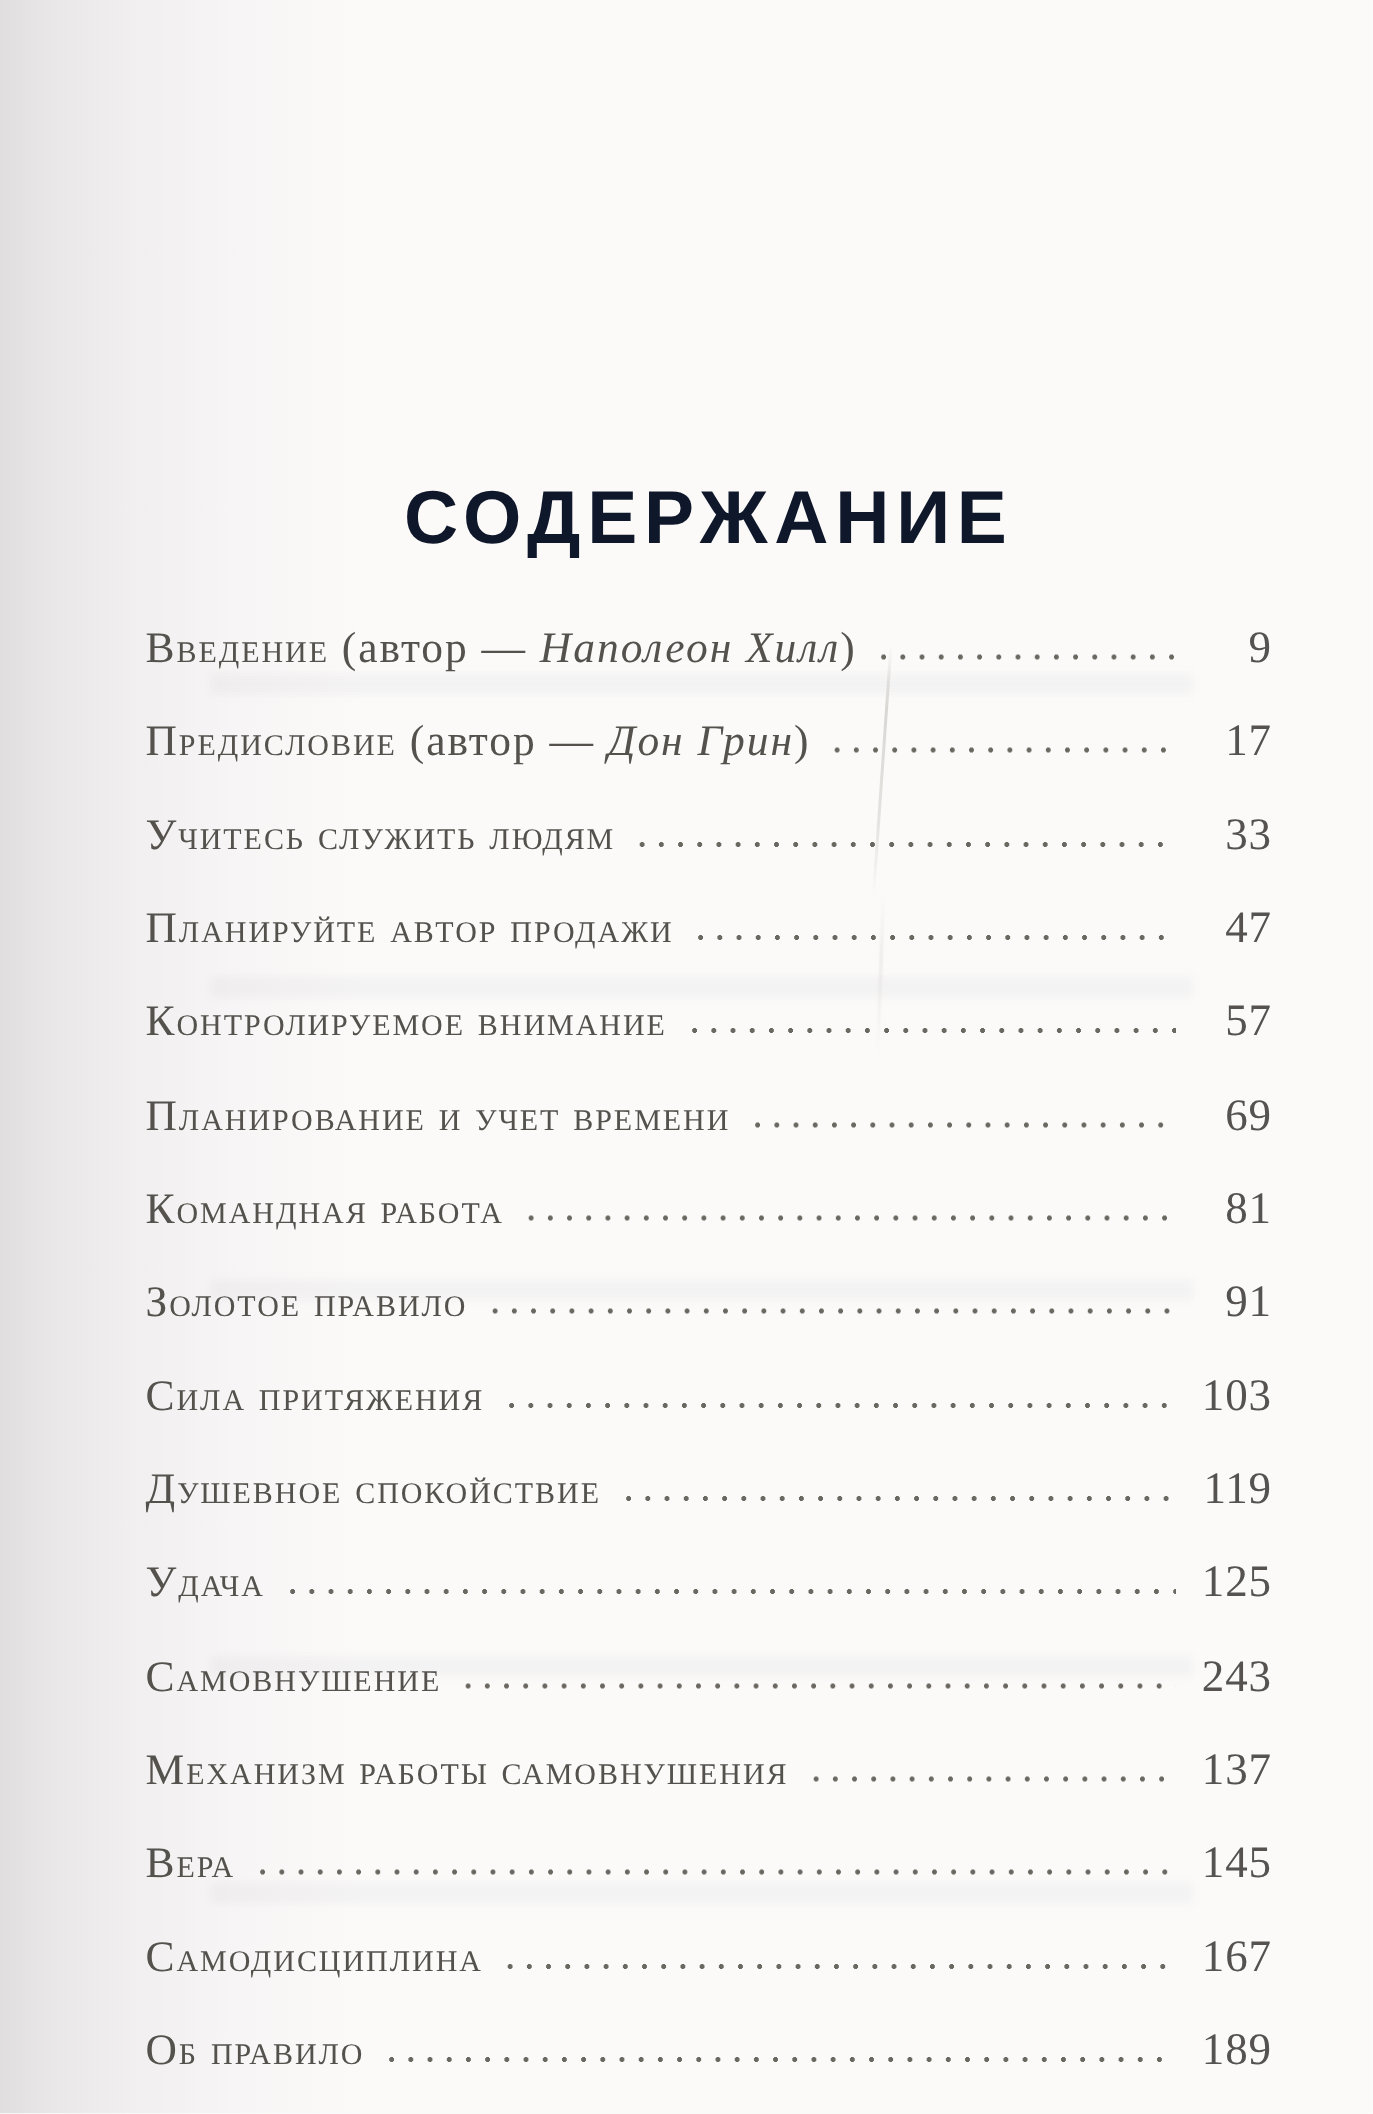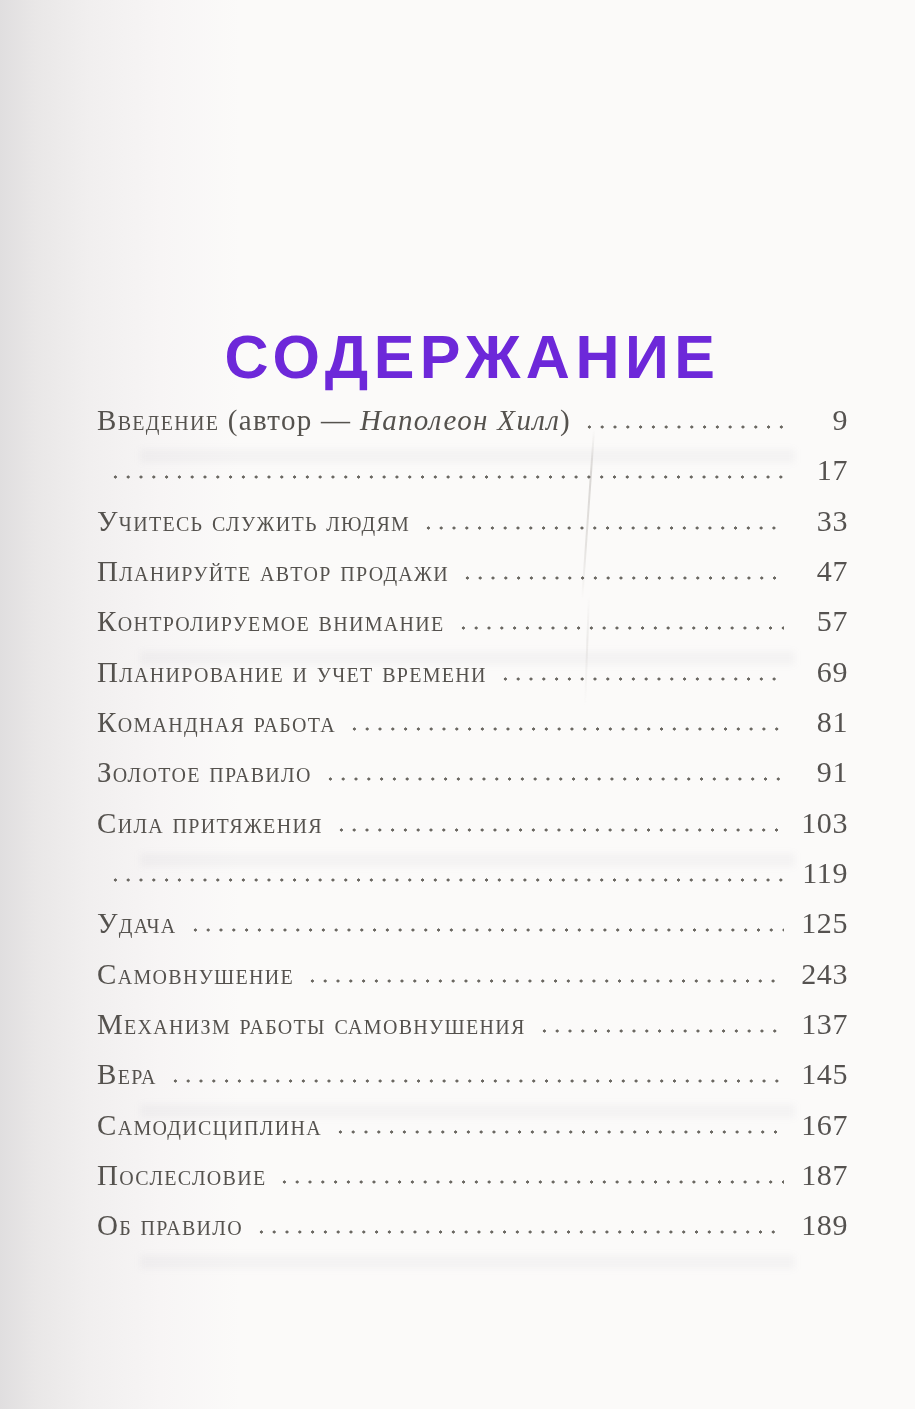--- a/index.html
+++ b/index.html
@@ -48,33 +48,34 @@
     background: rgba(135,135,145,0.055);
     filter: blur(3px);
     pointer-events: none;
   }
   .title {
     position: absolute;
     left: 97px; width: 751px; top: 286px;
     text-align: center;
     font-family: "Liberation Sans", "DejaVu Sans", sans-serif;
     font-weight: 700;
-    font-size: 61px;
+    font-size: 50px;
     line-height: 1;
     letter-spacing: 0.09em;
-    color: #6d28d9;
+    color: #0f172a;
   }
   .toc {
     position: absolute;
     left: 97px; right: 67px; top: 403px;
   }
   .row {
     display: flex;
     align-items: baseline;
     height: 50.33px;
+    margin-top: 12px;
   }
   .label {
     white-space: nowrap;
     font-size: 29px;
     letter-spacing: 0.045em;
     color: #55524e;
   }
   .label .smcp { font-variant: small-caps; }
   .label .author { font-style: italic; }
   .leader {
@@ -109,20 +110,21 @@
   <h1 class="title">СОДЕРЖАНИЕ</h1>
 
   <div class="toc">
   <div class="row">
     <span class="label"><span class="smcp">Введение</span><span><span> (автор — </span><span class="author">Наполеон Хилл</span><span>)</span></span></span>
     <span class="leader"></span>
     <span class="pnum">9</span>
   </div>
 
   <div class="row">
+    <span class="label"><span class="smcp">Предисловие</span><span><span> (автор — </span><span class="author">Дон Грин</span><span>)</span></span></span>
     <span class="leader"></span>
     <span class="pnum">17</span>
   </div>
 
   <div class="row">
     <span class="label"><span class="smcp">Учитесь служить людям</span></span>
     <span class="leader"></span>
     <span class="pnum">33</span>
   </div>
 
@@ -157,20 +159,21 @@
     <span class="pnum">91</span>
   </div>
 
   <div class="row">
     <span class="label"><span class="smcp">Сила притяжения</span></span>
     <span class="leader"></span>
     <span class="pnum">103</span>
   </div>
 
   <div class="row">
+    <span class="label"><span class="smcp">Душевное спокойствие</span></span>
     <span class="leader"></span>
     <span class="pnum">119</span>
   </div>
 
   <div class="row">
     <span class="label"><span class="smcp">Удача</span></span>
     <span class="leader"></span>
     <span class="pnum">125</span>
   </div>
 
@@ -191,25 +194,20 @@
     <span class="leader"></span>
     <span class="pnum">145</span>
   </div>
 
   <div class="row">
     <span class="label"><span class="smcp">Самодисциплина</span></span>
     <span class="leader"></span>
     <span class="pnum">167</span>
   </div>
 
-  <div class="row">
-    <span class="label"><span class="smcp">Послесловие</span></span>
-    <span class="leader"></span>
-    <span class="pnum">187</span>
-  </div>
 
   <div class="row">
     <span class="label"><span class="smcp">Об правило</span></span>
     <span class="leader"></span>
     <span class="pnum">189</span>
   </div>
 </div>
 
   <div class="crease"></div>
   <div class="crease-tail"></div>

